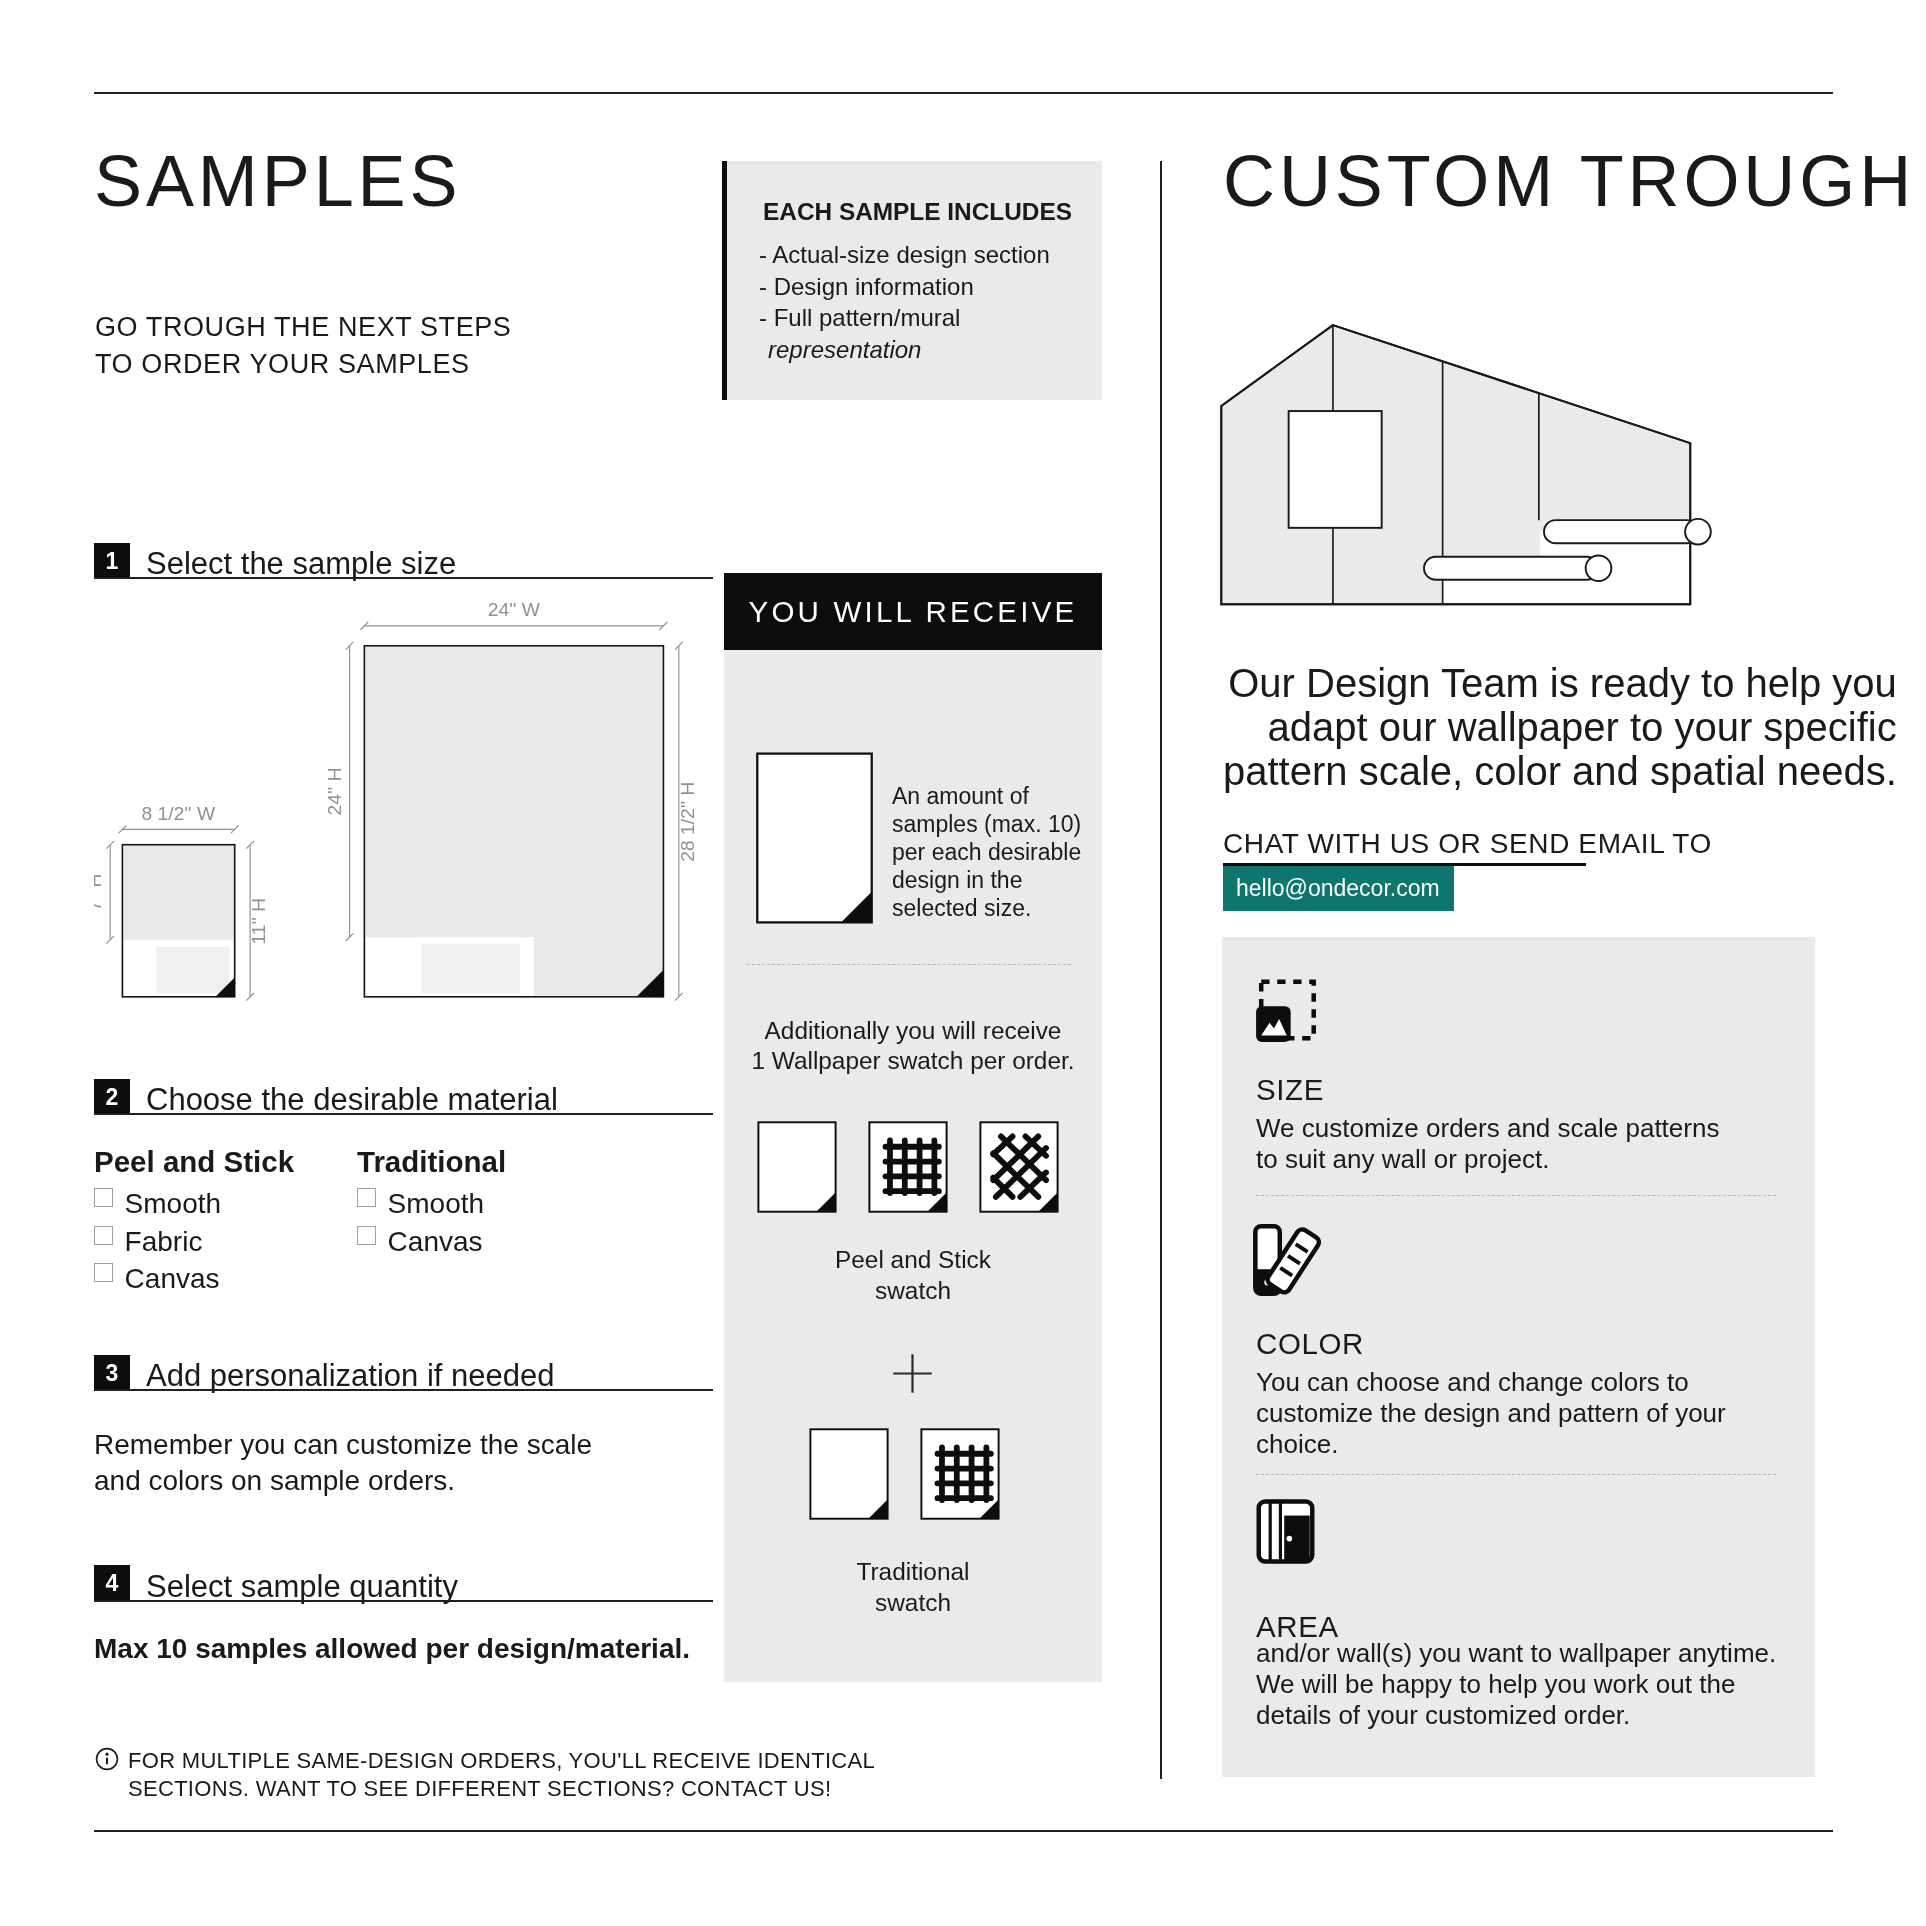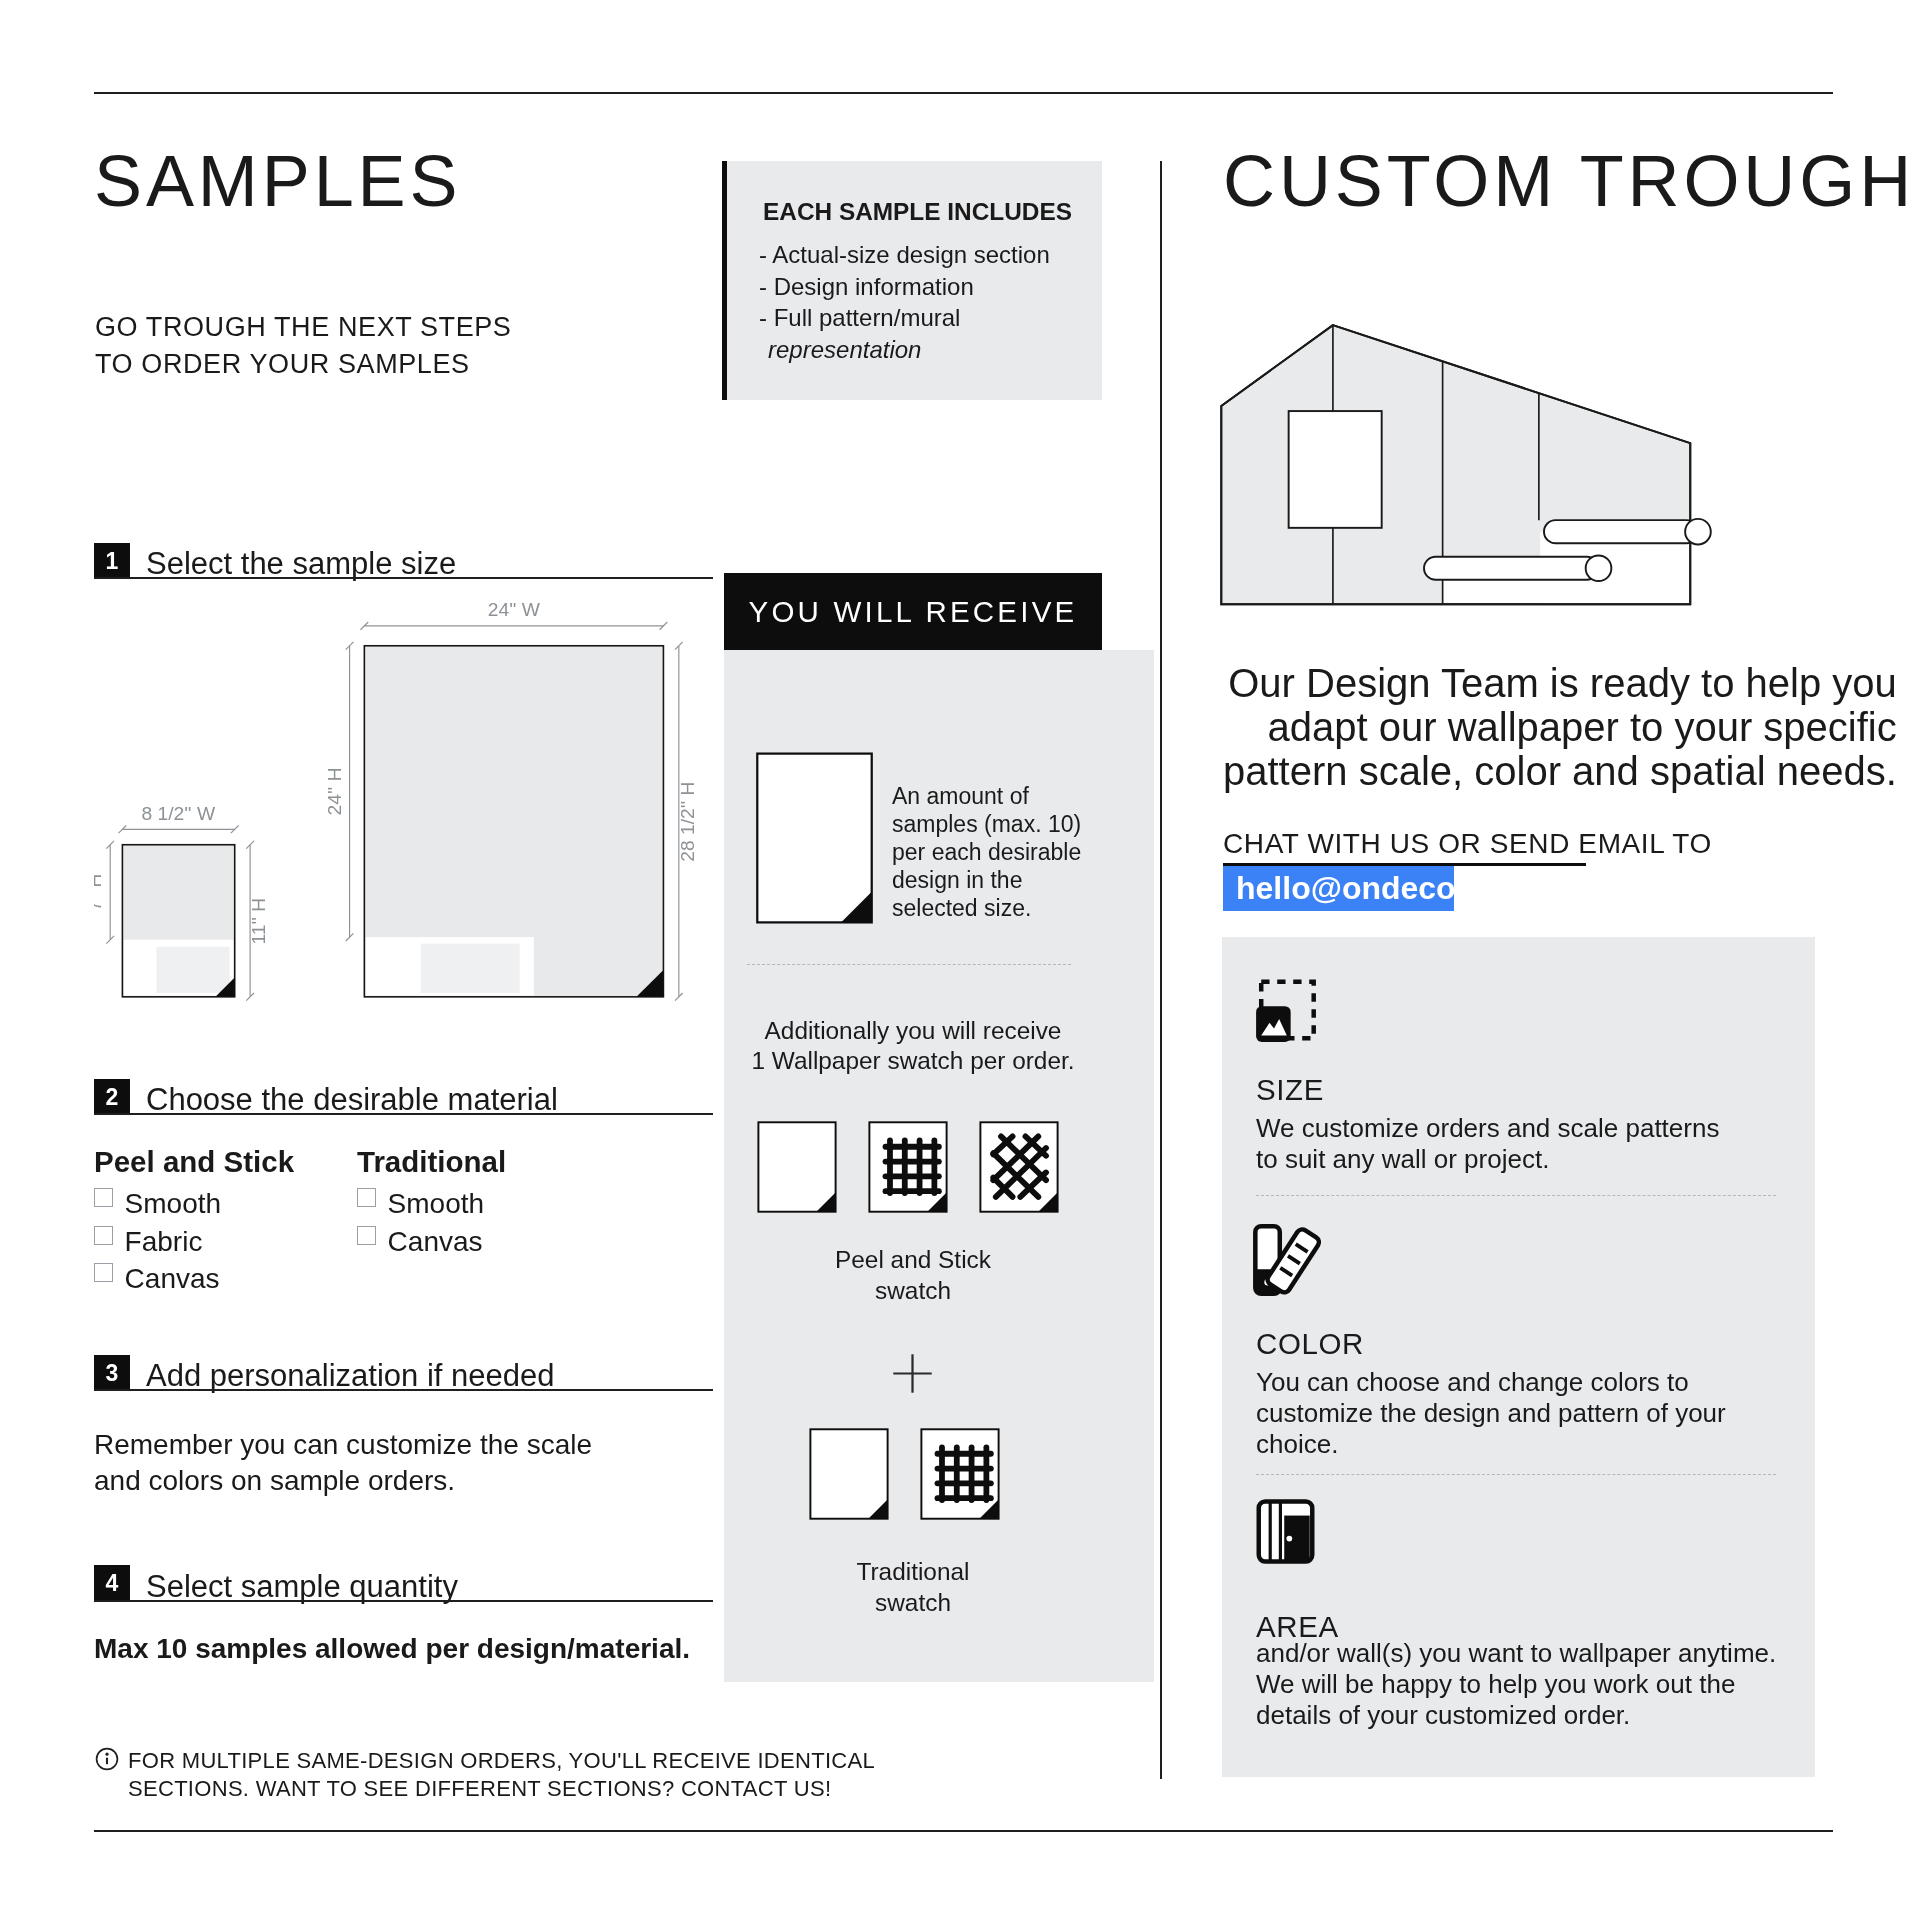--- a/index.html
+++ b/index.html
@@ -9,29 +9,29 @@
   .vrule{position:absolute;background:#1f1f1f;width:1.9px;}
   .big-title{font-size:72px;letter-spacing:3.9px;font-weight:400;white-space:nowrap;}
   .subtitle{font-size:27px;line-height:37px;letter-spacing:0.6px;}
   .step-num{position:absolute;width:36px;height:36px;background:#0d0d0d;color:#fff;font-size:23px;font-weight:700;display:flex;align-items:center;justify-content:center;}
   .step-title{position:absolute;font-size:31px;white-space:nowrap;}
   .body-text{font-size:28px;line-height:36px;}
   .includes-box{position:absolute;left:722px;top:161px;width:380px;height:239px;background:#e9eaec;border-left:5.8px solid #0d0d0d;box-sizing:border-box;}
   .includes-title{position:absolute;left:36px;top:37px;font-size:24.4px;font-weight:700;white-space:nowrap;}
   .includes-item{position:absolute;left:32px;font-size:24px;white-space:nowrap;}
   .receive-bar{position:absolute;left:724px;top:573px;width:378px;height:77px;background:#0d0d0d;color:#fff;display:flex;align-items:center;justify-content:center;font-size:29.5px;letter-spacing:3.2px;white-space:nowrap;}
-  .receive-panel{position:absolute;left:724px;top:650px;width:430px;height:1032px;background:#e9eaec;}
+  .receive-panel{position:absolute;left:724px;top:650px;width:378px;height:1032px;background:#e9eaec;}
   .amount-text{position:absolute;left:168px;top:132px;font-size:23px;line-height:28px;}
   .dashed{position:absolute;border-top:1.9px dashed #b5b8bb;}
   .center-txt{position:absolute;left:0;width:378px;text-align:center;}
   .panel-right{position:absolute;left:1222px;top:937px;width:593px;height:840px;background:#e9eaec;}
   .sec-title{position:absolute;left:34px;font-size:29.5px;letter-spacing:0.6px;}
   .sec-body{position:absolute;left:34px;font-size:26px;line-height:31px;}
   .chat-label{position:absolute;left:1223px;top:828px;font-size:28px;letter-spacing:0.6px;white-space:nowrap;}
-  .email-box{position:absolute;left:1223px;top:866px;width:231px;height:45px;background:#3b82f6;color:#fff;font-size:32px;display:flex;align-items:center;padding-left:13px;box-sizing:border-box;white-space:nowrap;font-weight:bold;}
+  .email-box{position:absolute;left:1223px;top:866px;width:231px;height:45px;background:#0f766e;color:#fff;font-size:23px;display:flex;align-items:center;padding-left:13px;box-sizing:border-box;white-space:nowrap;}
   .note-text{position:absolute;font-size:22px;line-height:28px;letter-spacing:0.3px;white-space:nowrap;}
   .chk-row{position:absolute;display:flex;align-items:flex-start;gap:11.6px;}
   .chk{width:19px;height:19px;border:1.6px solid #9aa0a5;background:#fff;box-sizing:border-box;}
   .chk-label{font-size:28px;white-space:nowrap;}
   .mat-title{position:absolute;font-size:29.5px;font-weight:700;white-space:nowrap;}
   .intro{position:absolute;left:1223px;top:661px;font-size:40px;line-height:44px;white-space:nowrap;text-align:right;}
 </style>
 </head>
 <body>
 

